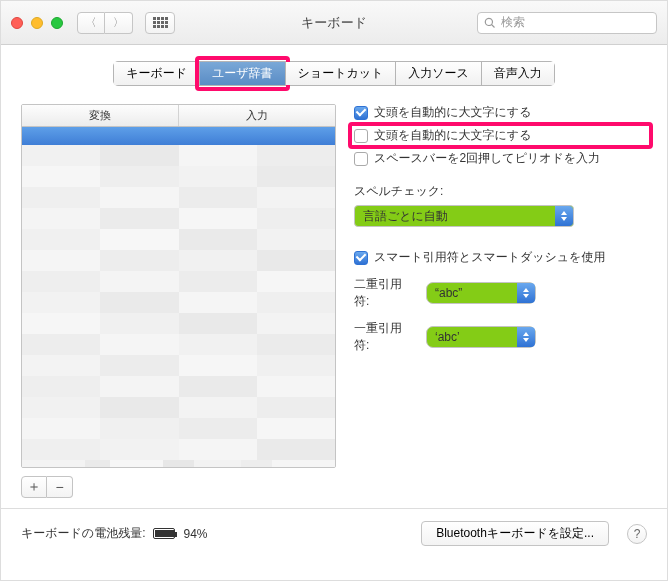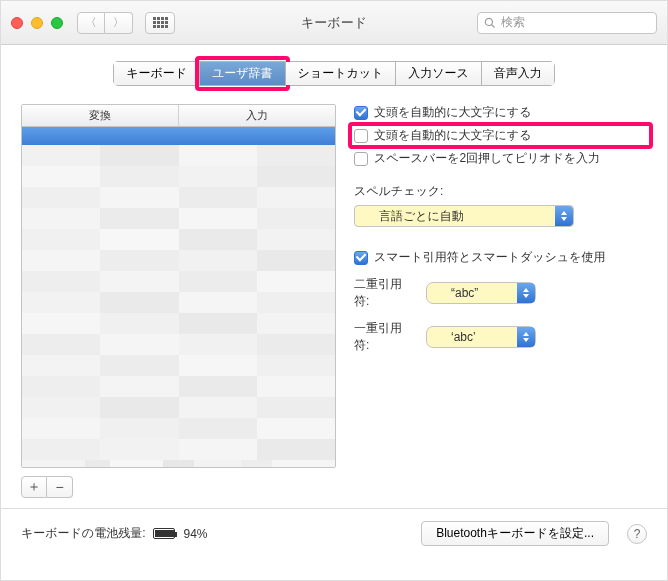--- a/index.html
+++ b/index.html
@@ -57,21 +57,21 @@
   .sqbtn:first-child{border-radius:4px 0 0 4px;}
   .sqbtn:last-child{border-radius:0 4px 4px 0; border-left:none;}
 
   .right { flex:1; font-size:12px; color:#333;}
   .chkrow { display:flex; align-items:center; gap:6px; margin-bottom:6px; position:relative;}
   .chkbox { width:14px; height:14px; border:1px solid #aaa; border-radius:3px; background:#fff; flex-shrink:0; display:flex; align-items:center; justify-content:center;}
   .chkbox.checked { background:linear-gradient(#6aa8ee,#2f72d4); border-color:#2f72d4;}
   .chkbox.checked::after{ content:""; width:4px; height:7px; border:2px solid #fff; border-top:none; border-left:none; transform:rotate(45deg) translate(-1px,-1px);}
   .chkrow .hl2 { position:absolute; left:-6px; right:-6px; top:-5px; bottom:-5px; border:4px solid #ff0a6c; border-radius:4px; pointer-events:none;}
   .seclabel { margin-top:16px; margin-bottom:5px;}
-  .select { width:220px; height:22px; border:1px solid #c4c4c4; border-radius:4px; background:#fef9c3; display:flex; align-items:center; padding:0 24px; font-size:12px; position:relative;}
+  .select { width:220px; height:22px; border:1px solid #c4c4c4; border-radius:4px; background:#84cc16; display:flex; align-items:center; padding:0 8px; font-size:12px; position:relative;}
   .select.small { width:110px;border-radius:7px;}
   .select .arrows { position:absolute; right:0; top:0; bottom:0; width:18px; background:linear-gradient(#6aa8ee,#2f72d4); border-radius:0 4px 4px 0; display:flex; flex-direction:column; align-items:center; justify-content:center;}
   .select .arrows::before{content:""; width:0;height:0;border-left:3px solid transparent;border-right:3px solid transparent;border-bottom:4px solid #fff; margin-bottom:2px;}
   .select .arrows::after{content:""; width:0;height:0;border-left:3px solid transparent;border-right:3px solid transparent;border-top:4px solid #fff;}
   .formrow { display:flex; align-items:center; gap:10px; margin-top:10px;}
   .formrow label{ width:62px; text-align:left;}
 
   .footer { border-top:1px solid #ddd; display:flex; align-items:center; padding:12px 20px; font-size:12px; color:#333; gap:8px;}
   .batt { display:inline-block; width:22px; height:11px; border:1px solid #333; border-radius:2px; position:relative;}
   .batt::after{ content:""; position:absolute; right:-3px; top:3px; width:2px; height:5px; background:#333;}

